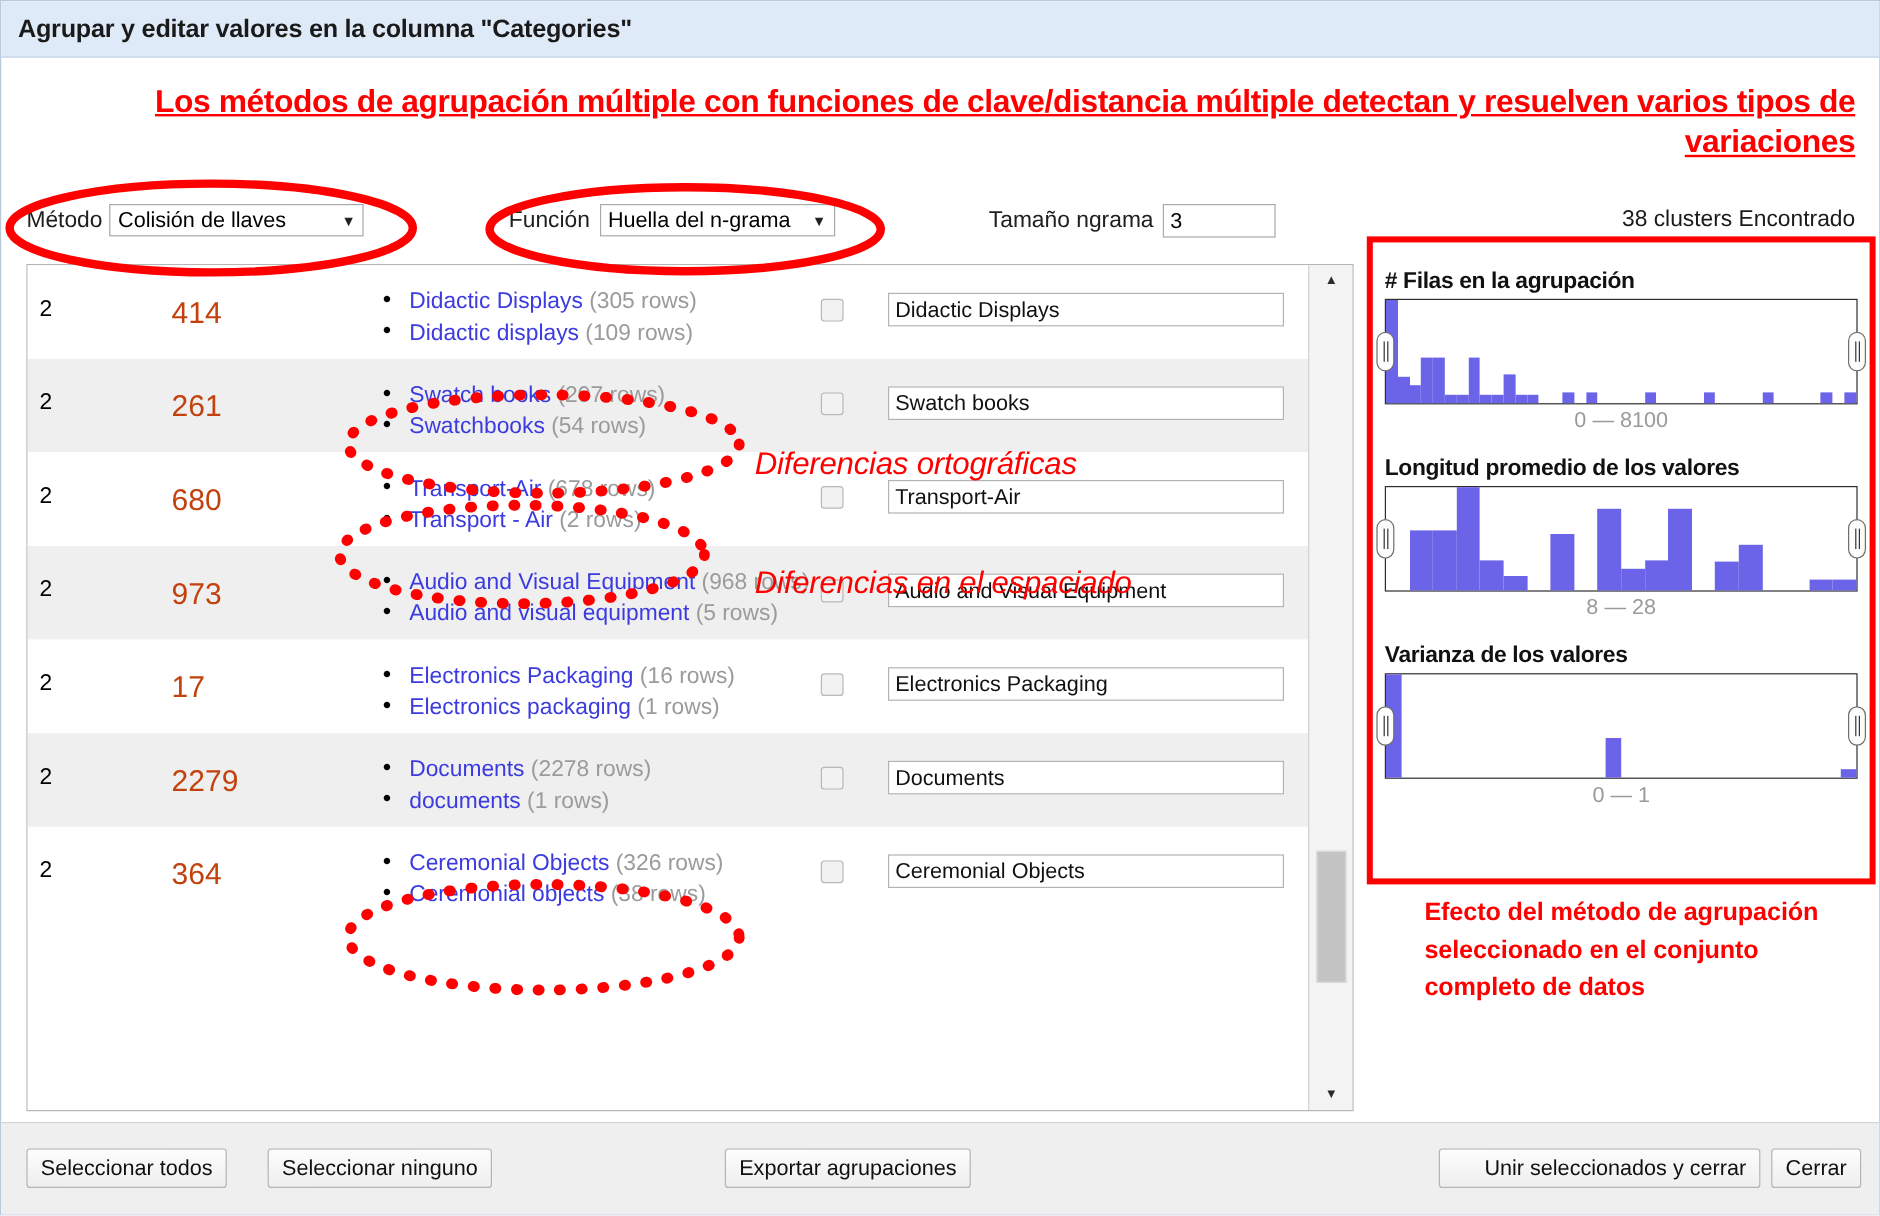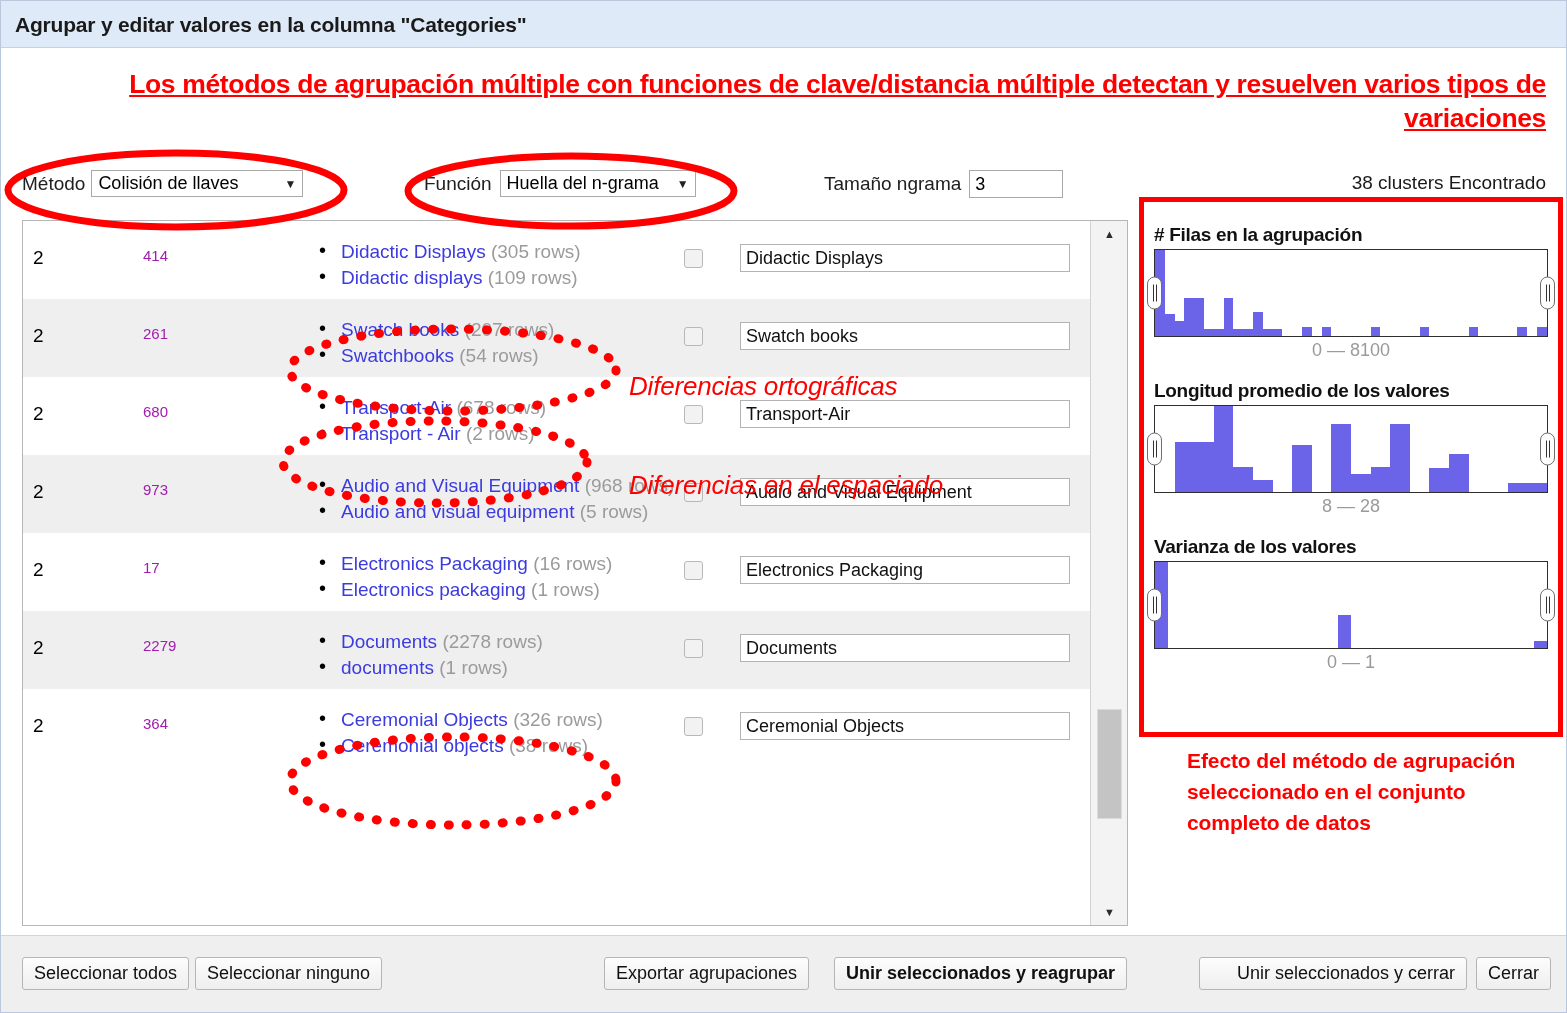--- a/index.html
+++ b/index.html
@@ -95,21 +95,21 @@
     min-height: 60px;
   }
   .crow.alt { background: #efefef; }
   .crow .c-size {
     width: 120px; flex: 0 0 120px;
     font-size: 19px; color: #000;
     padding-left: 10px; padding-top: 18px;
   }
   .crow .c-rows {
     width: 170px; flex: 0 0 170px;
-    font-size: 15px; color: #a21caf;
+    font-size: 25px; color: #c2410c;
     padding-top: 18px;
   }
   .crow .c-vals { flex: 1 1 auto; padding-top: 10px; padding-right: 6px; }
   .crow .c-chk { width: 56px; flex: 0 0 56px; padding-top: 20px; }
   .crow .c-edit { width: 350px; flex: 0 0 350px; padding-top: 15px; }
 
   ul.vals { list-style: none; margin: 0; padding: 0; }
   ul.vals li {
     position: relative;
     padding-left: 28px;
@@ -562,23 +562,22 @@
           </div>
       </div>
       <div class="range">0 — 1</div>
     </div>
   </div>
 
   <div class="facet-note">Efecto del método de agrupación seleccionado en el conjunto completo de datos</div>
 
   <div class="btnbar">
     <div class="btn" style="left:21px;">Seleccionar todos</div>
-    <div class="btn" style="left:194px;">Seleccionar ninguno</div>
+    <div class="btn" style="left:222px;">Seleccionar ninguno</div>
     <div class="btn" style="left:603px;">Exportar agrupaciones</div>
-    <div class="btn bold" style="left:833px;">Unir seleccionados y reagrupar</div>
     <div class="btn" style="left:1198px;padding-left:37px;">Unir seleccionados y cerrar</div>
     <div class="btn" style="left:1475px;">Cerrar</div>
   </div>
 
   <svg class="overlay" viewBox="0 0 1567 1013">
 
     <ellipse cx="175" cy="189" rx="168" ry="37" fill="none" stroke="#ff0000" stroke-width="7"></ellipse>
 
     <ellipse cx="570" cy="190" rx="163" ry="35" fill="none" stroke="#ff0000" stroke-width="7"></ellipse>
 

